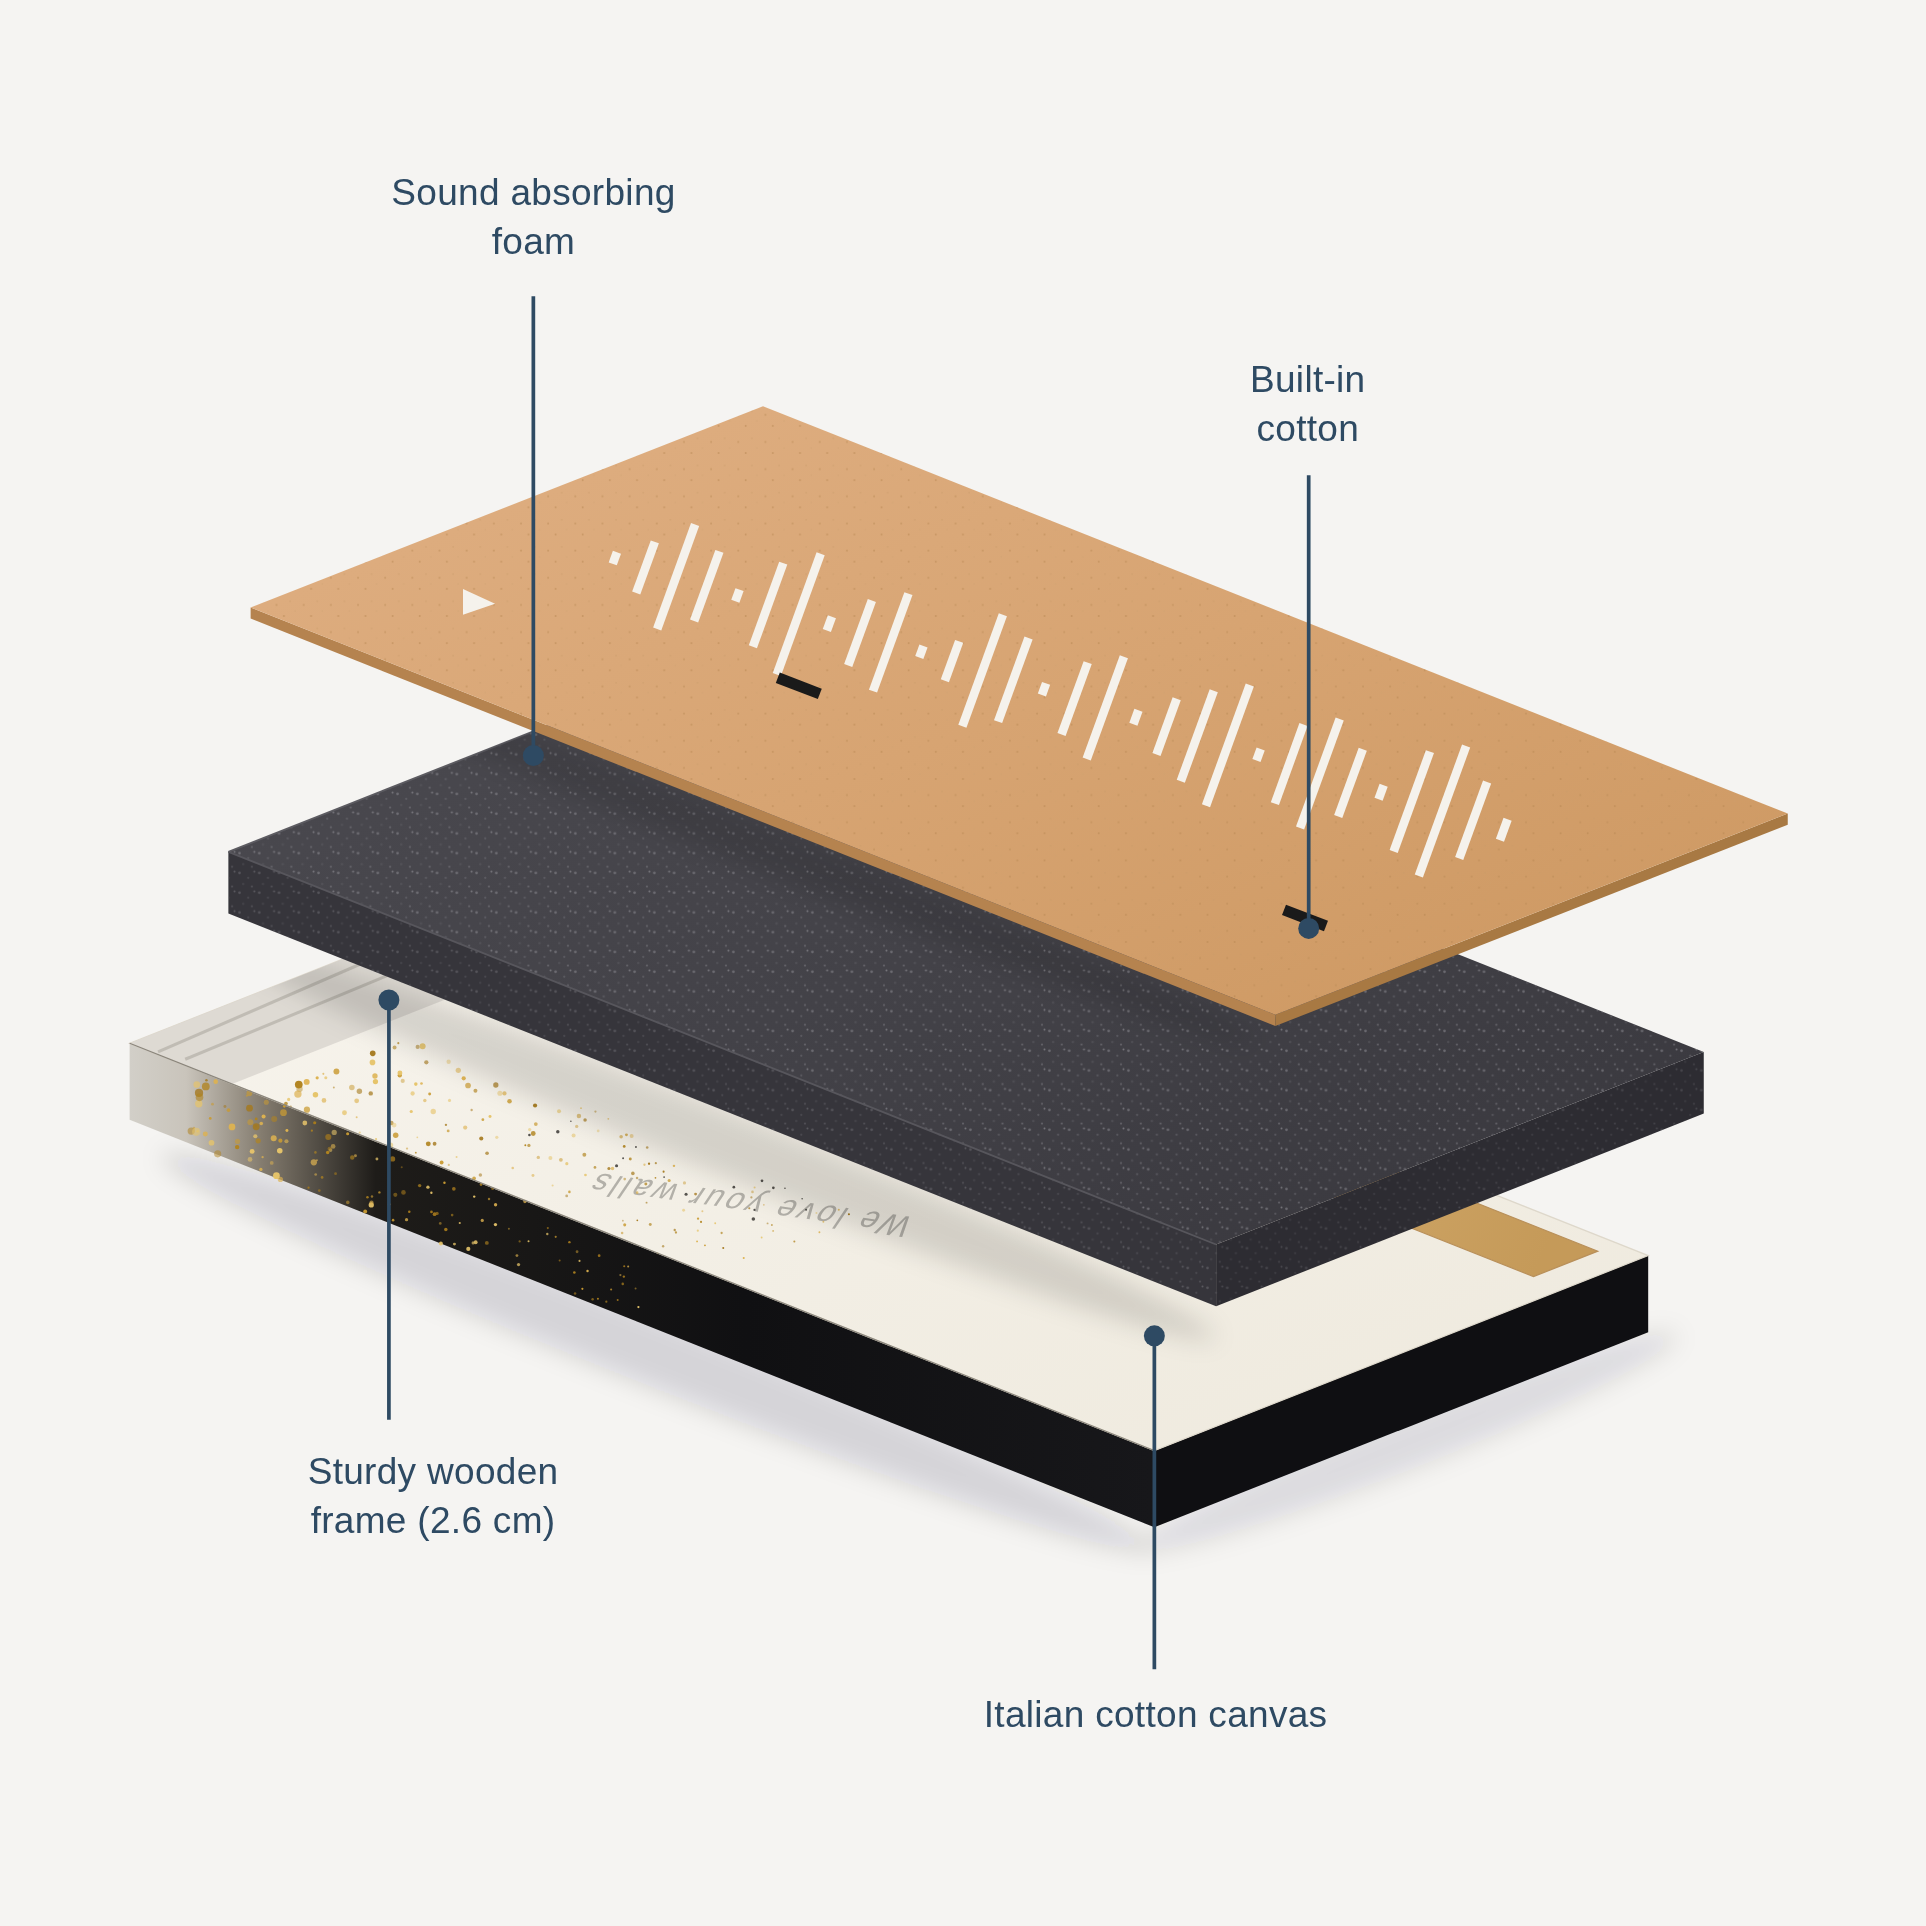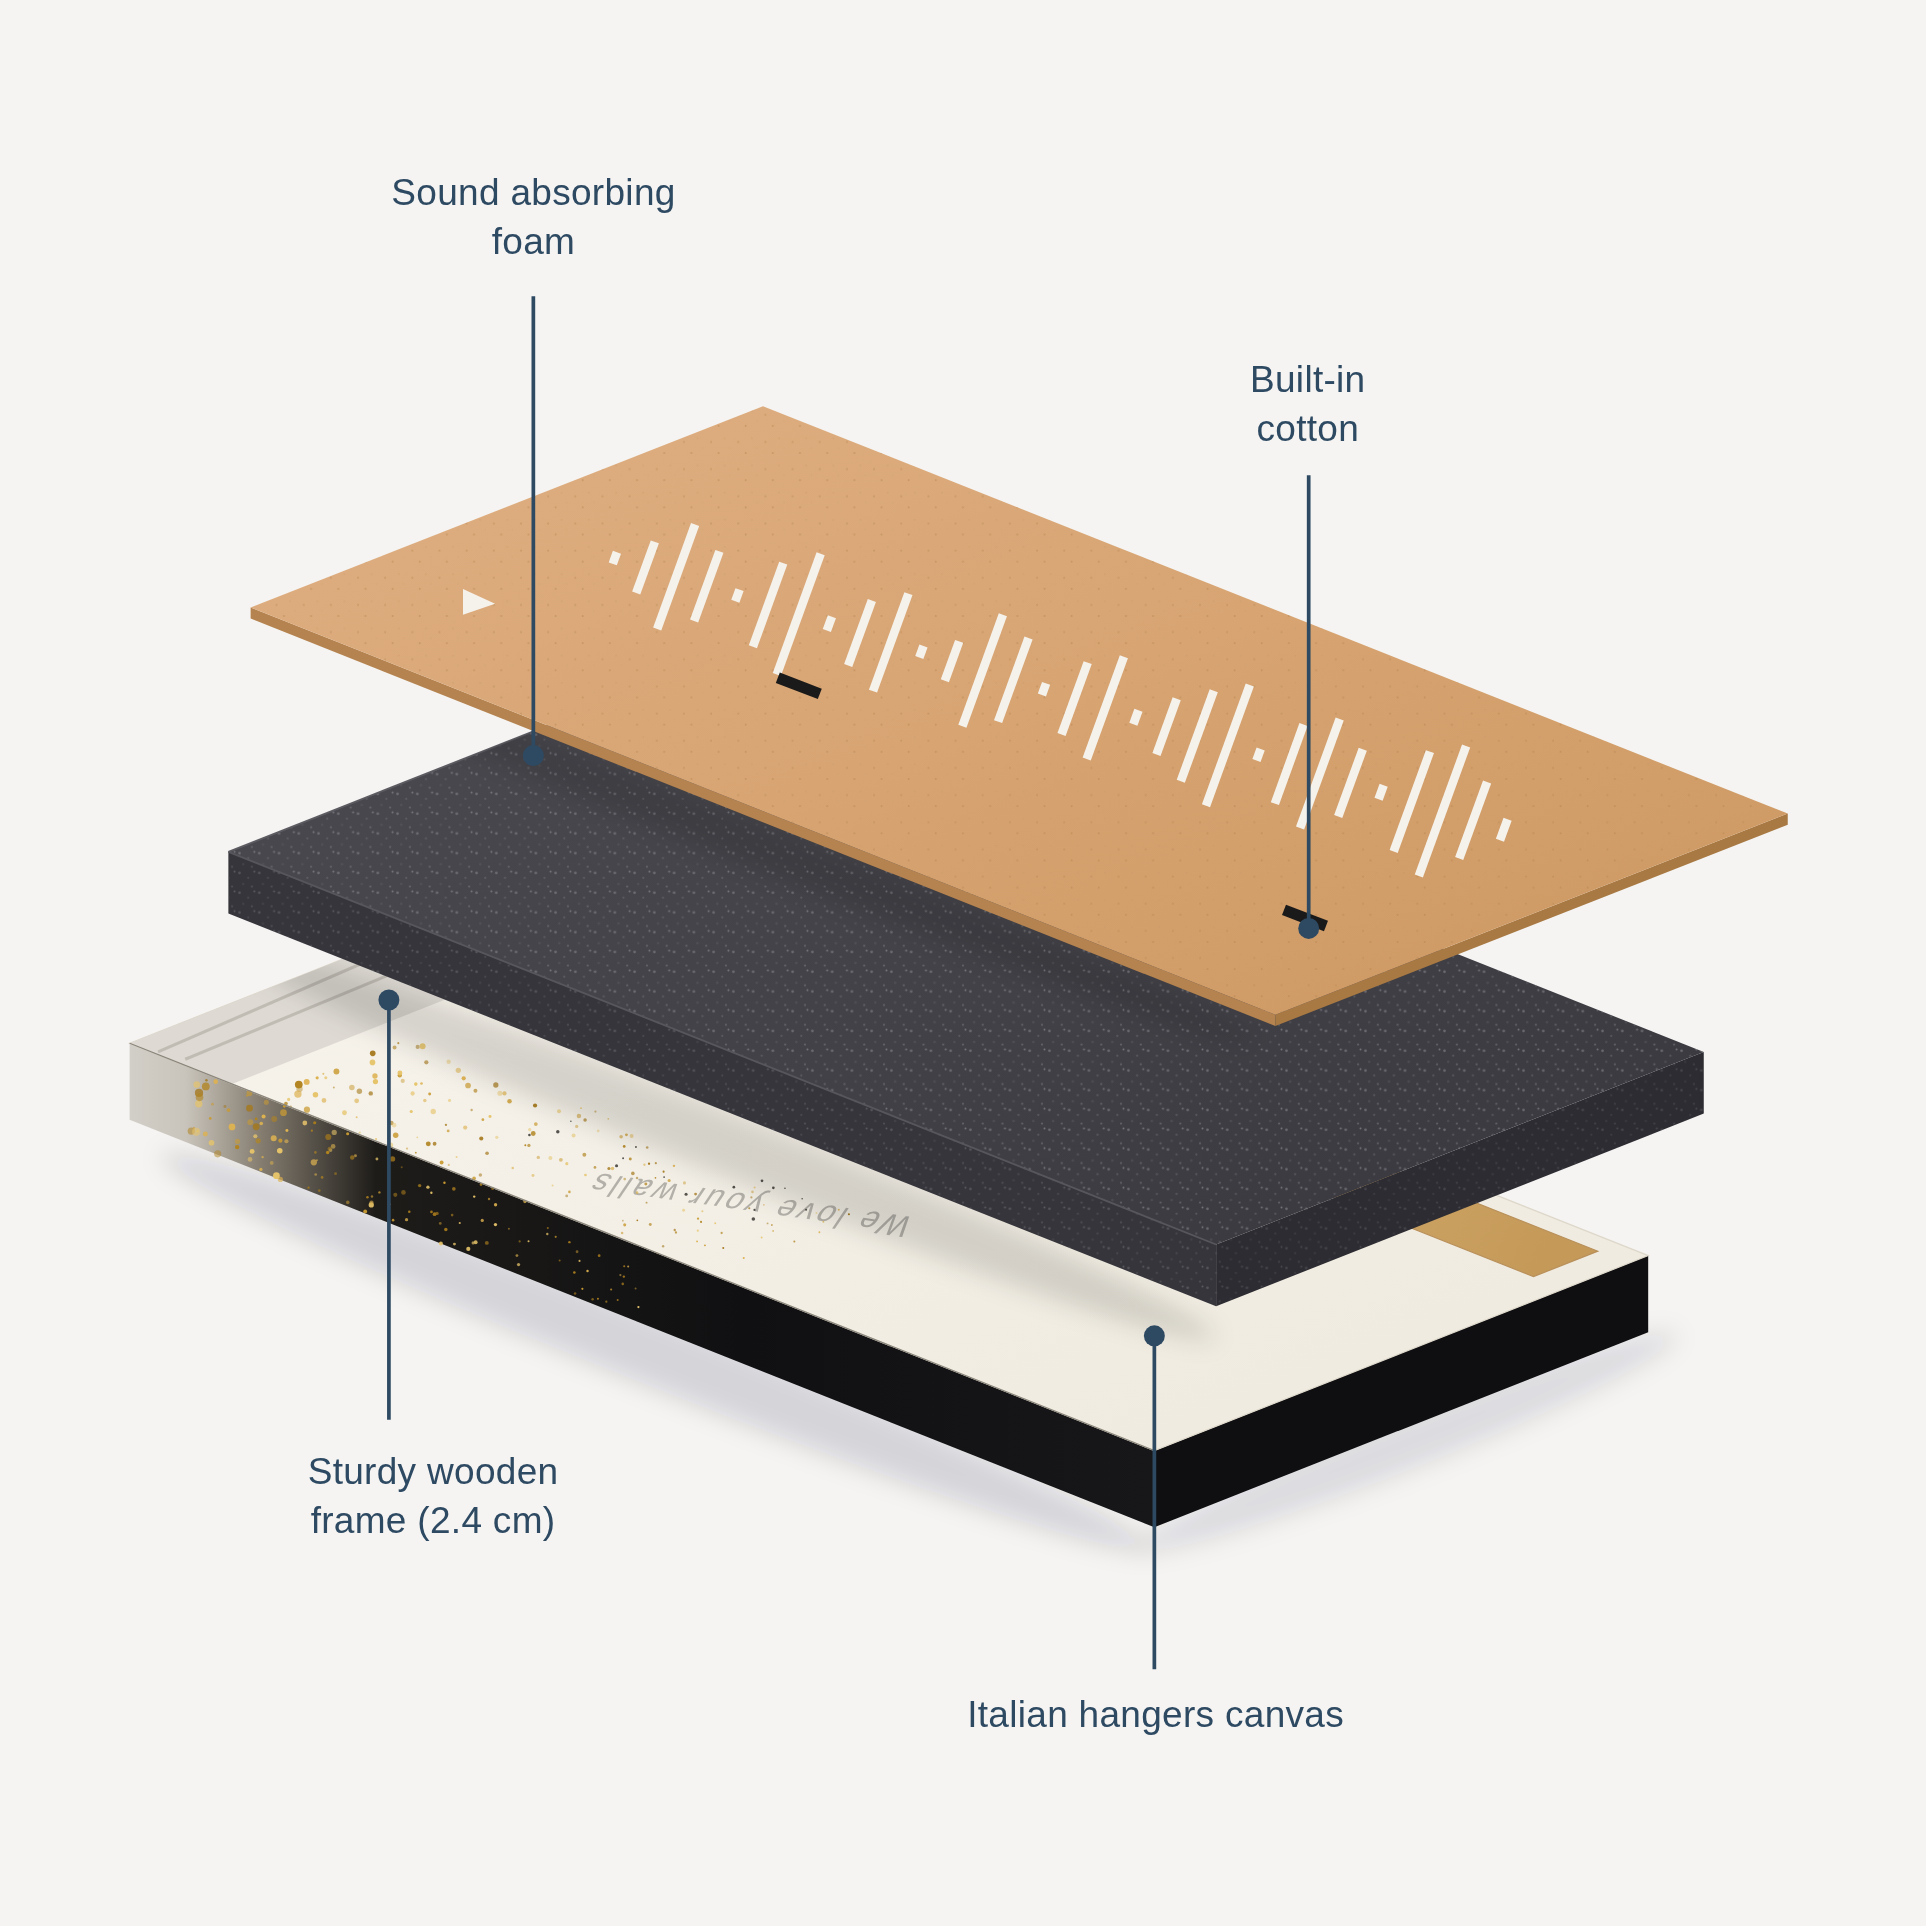--- a/index.html
+++ b/index.html
@@ -496,22 +496,22 @@
     <span>foam</span>
   </div>
 
   <div class="callout-label" style="left:67.9%;top:18.5%;text-align:center;">
     <span>Built-in</span>
     <span>cotton</span>
   </div>
 
   <div class="callout-label" style="left:20.2%;top:75.2%;margin-left:44px;">
     <span>Sturdy wooden</span>
-    <span>frame (2.4 cm)</span>
+    <span>frame (2.6 cm)</span>
   </div>
 
   <div class="callout-label" style="left:60%;top:87.8%;">
-    <span>Italian hangers canvas</span>
+    <span>Italian cotton canvas</span>
     <span></span>
   </div>
 
 </div>
 
 
 </body></html>

